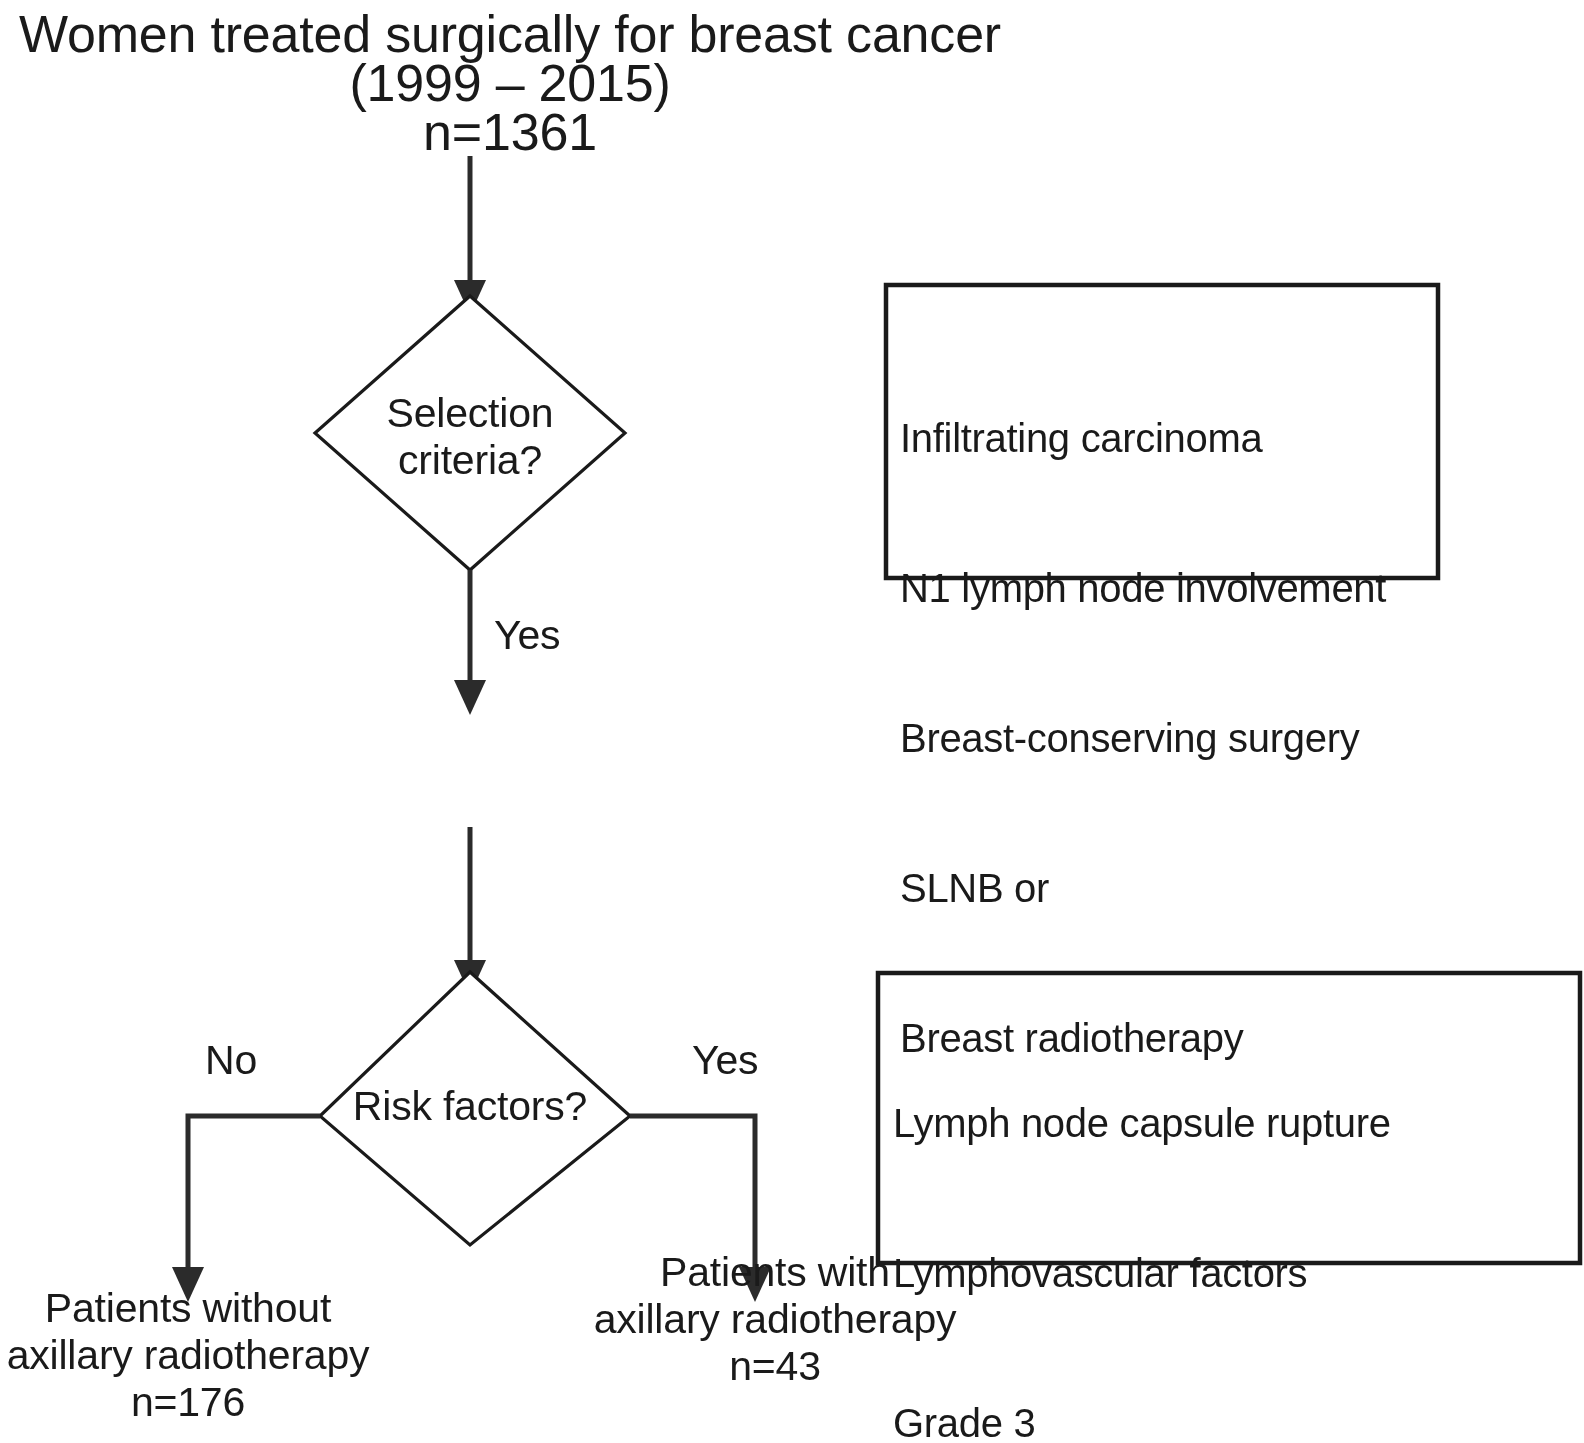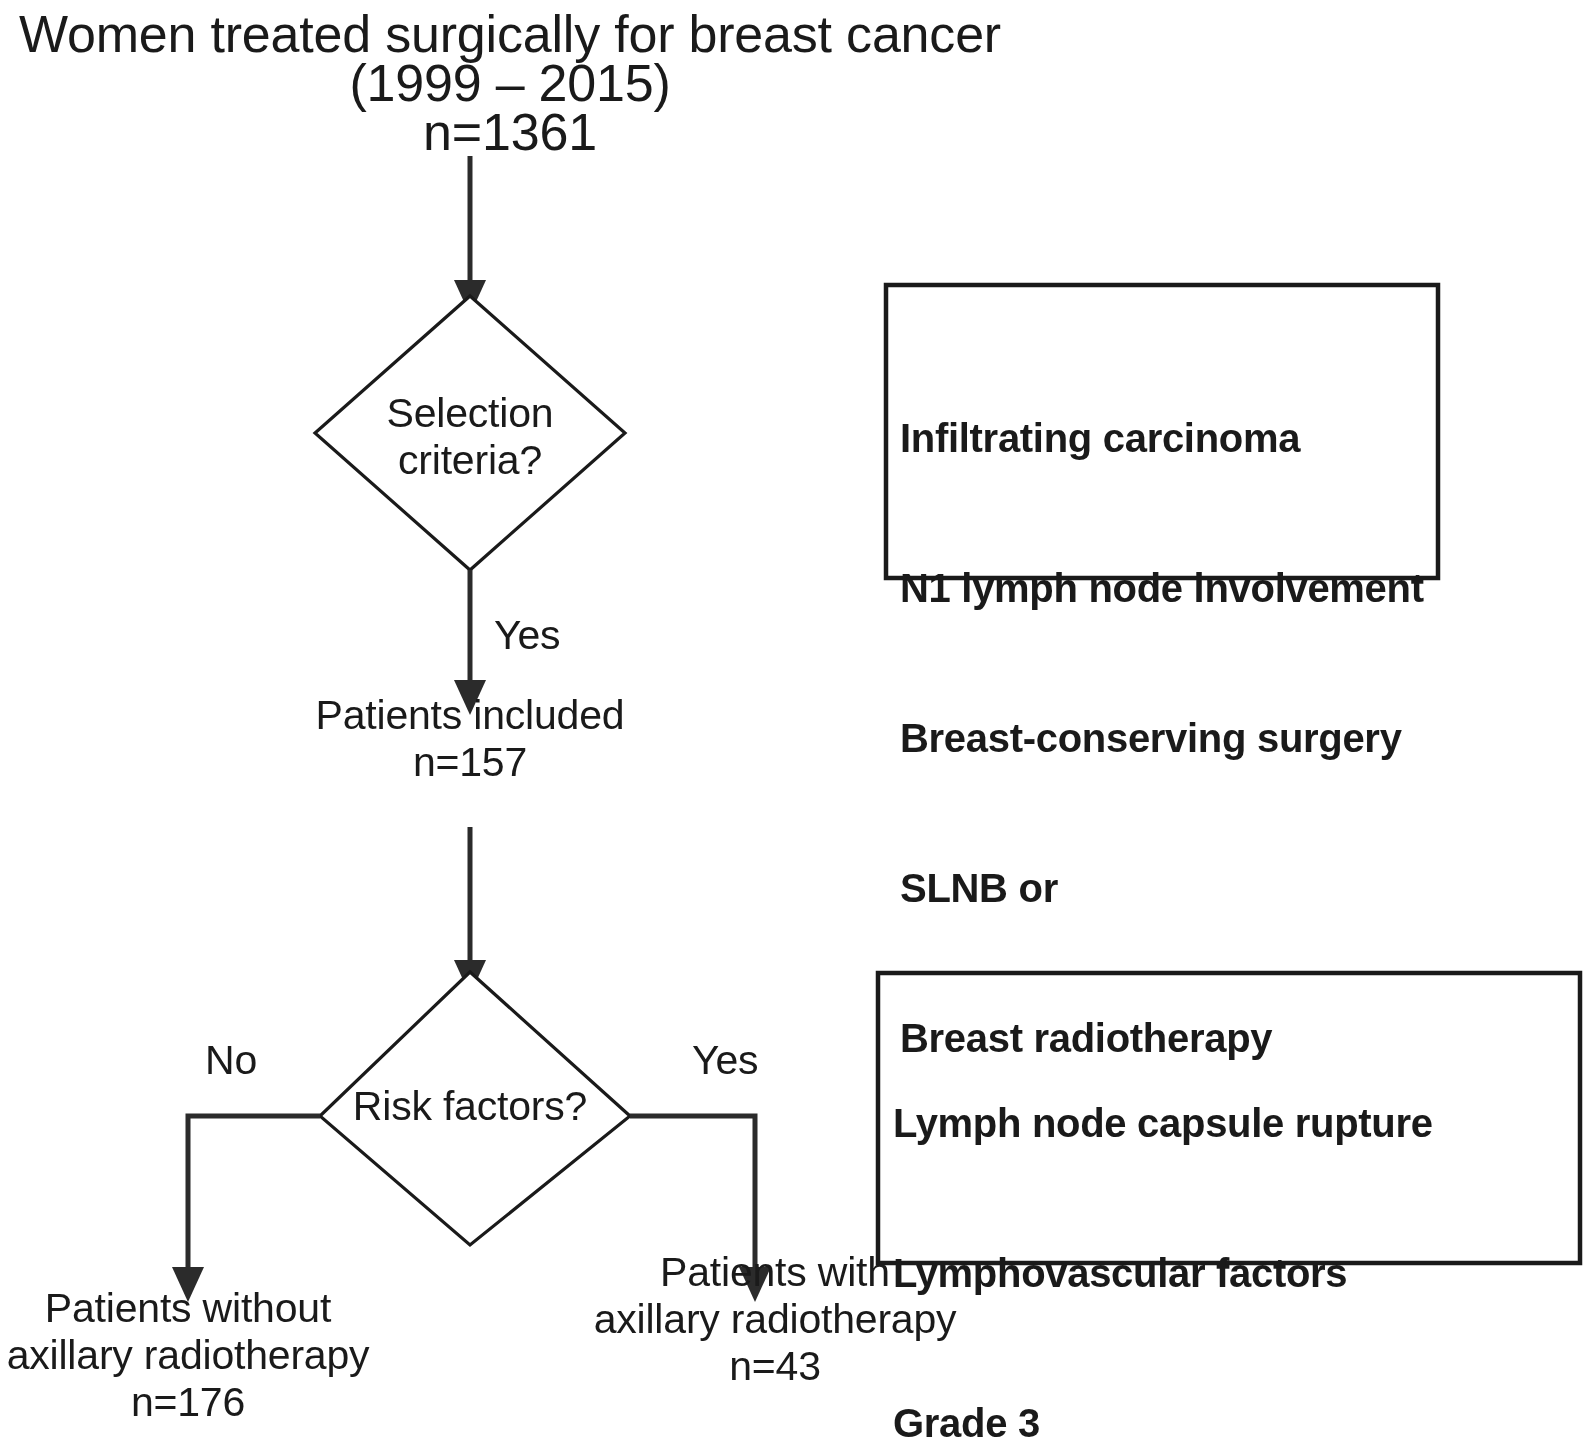--- a/index.html
+++ b/index.html
@@ -59,21 +59,20 @@
   .criteria-list {
     position: absolute;
     font-size: 40px;
     line-height: 50px;
     color: #1a1a1a;
     white-space: pre;
     letter-spacing: -0.3px;
   }
   .criteria-line {
     display: block;
-    font-weight: bold;
   }
 </style>
 </head>
 <body>
 
 <div id="canvas">
 
   <svg id="flow-svg" viewBox="0 0 1584 1443" xmlns="http://www.w3.org/2000/svg">
     <defs>
       <marker id="arrowhead" markerWidth="7" markerHeight="7" refX="0.2" refY="3.5" orient="auto" markerUnits="strokeWidth">
@@ -99,21 +98,20 @@
 
     <rect x="878" y="973" width="702" height="290" fill="#ffffff" stroke="#1a1a1a" stroke-width="4.5"></rect>
   </svg>
 
   <div class="txt title-block centered" style="left:470px; top:10px;"><span>Women treated surgically for breast cancer</span><br><span>(1999 – 2015)</span><br><span>n=1361</span></div>
 
   <div class="txt diamond-label" style="left:470px; top:437px;"><span>Selection</span><br><span>criteria?</span></div>
 
   <div class="txt edge-label" style="left:494px; top:615px;">Yes</div>
 
-  <div class="txt node-label centered" style="left:470px; top:692px;"><span>Patients included</span><br><span>n=157</span></div>
 
   <div class="txt diamond-label" style="left:470px; top:1106px;">Risk factors?</div>
 
   <div class="txt edge-label" style="left:205px; top:1040px;">No</div>
 
   <div class="txt edge-label" style="left:692px; top:1040px;">Yes</div>
 
   <div class="txt node-label centered" style="left:188px; top:1285px;"><span>Patients without</span><br><span>axillary radiotherapy</span><br><span>n=176</span></div>
 
   <div class="txt node-label centered" style="left:755px; top:1249px;margin-left:20px;"><span>Patients with</span><br><span>axillary radiotherapy</span><br><span>n=43</span></div>

